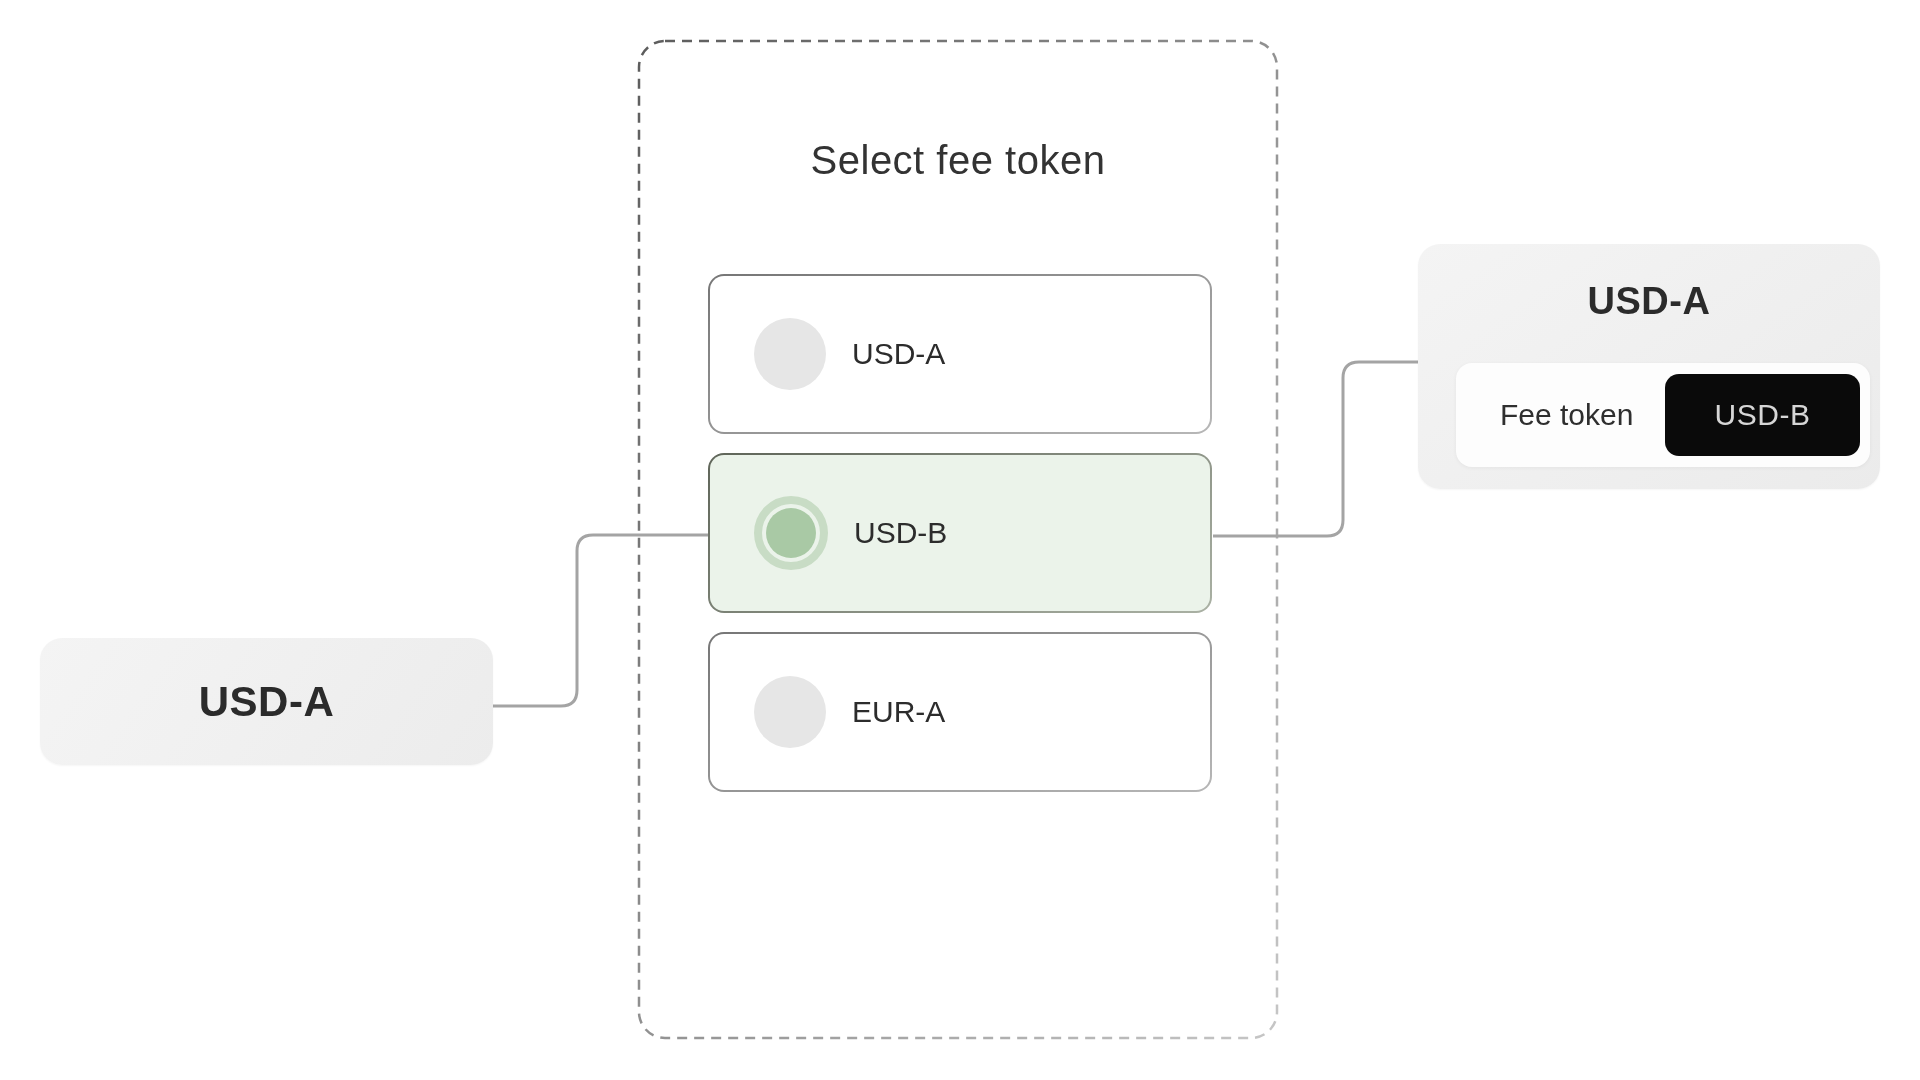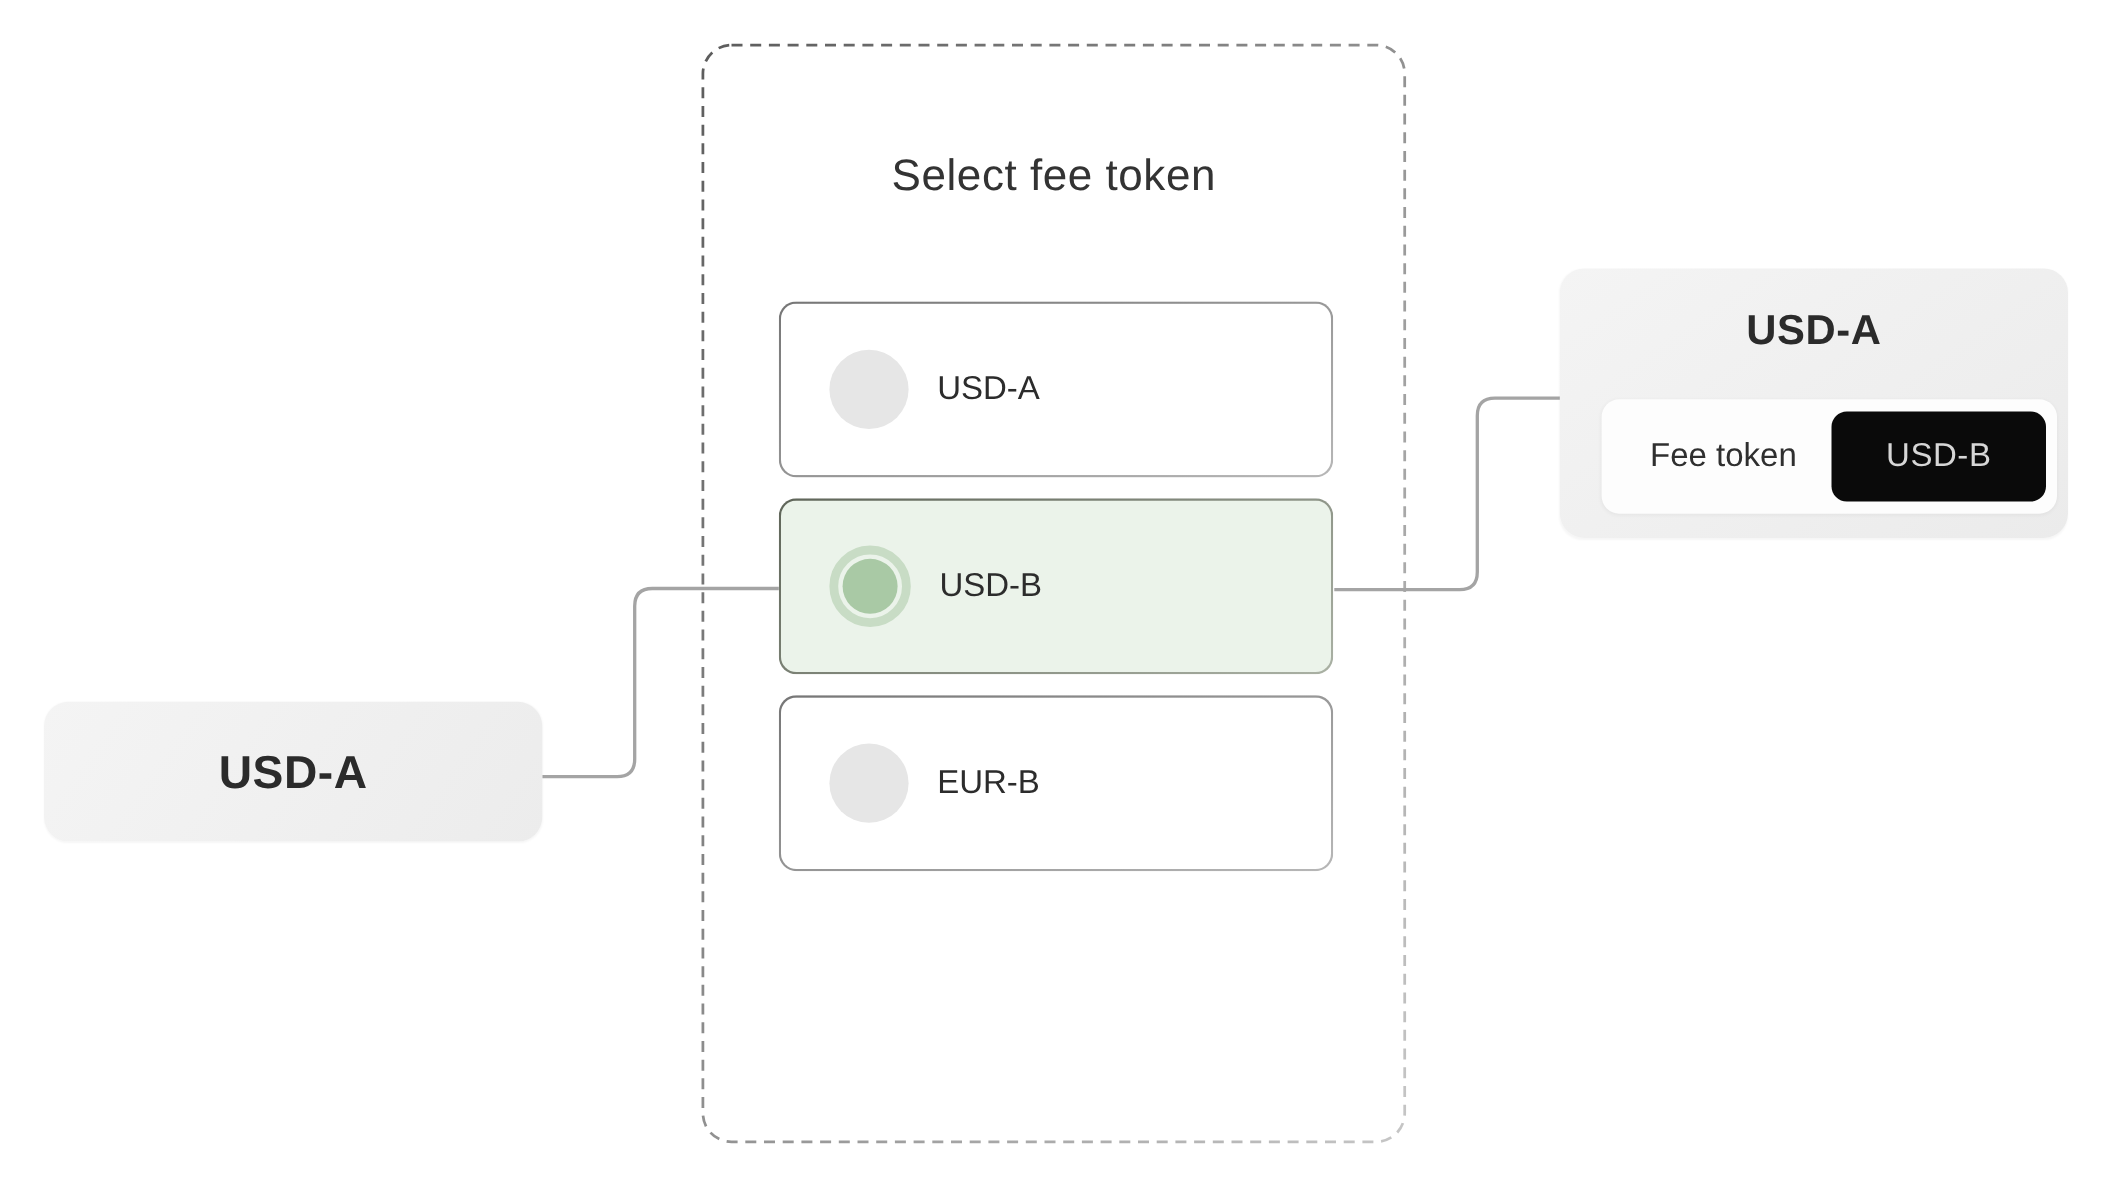--- a/index.html
+++ b/index.html
@@ -99,25 +99,25 @@
       <span class="option-label">USD-A</span>
     </div>
 
     <div class="option selected">
       <span class="radio-selected">
           <span class="dot"></span>
         </span>
       <span class="option-label">USD-B</span>
     </div>
 
-
     <div class="option">
       <span class="token-circle"></span>
-      <span class="option-label">EUR-B</span>
+      <span class="option-label">EUR-A</span>
     </div>
+
 
   </div>
 
   <div class="source-card">
     <span class="big-label">USD-A</span>
   </div>
 
   <div class="result-card">
     <div class="big-label">USD-A</div>
     <div class="fee-panel">

